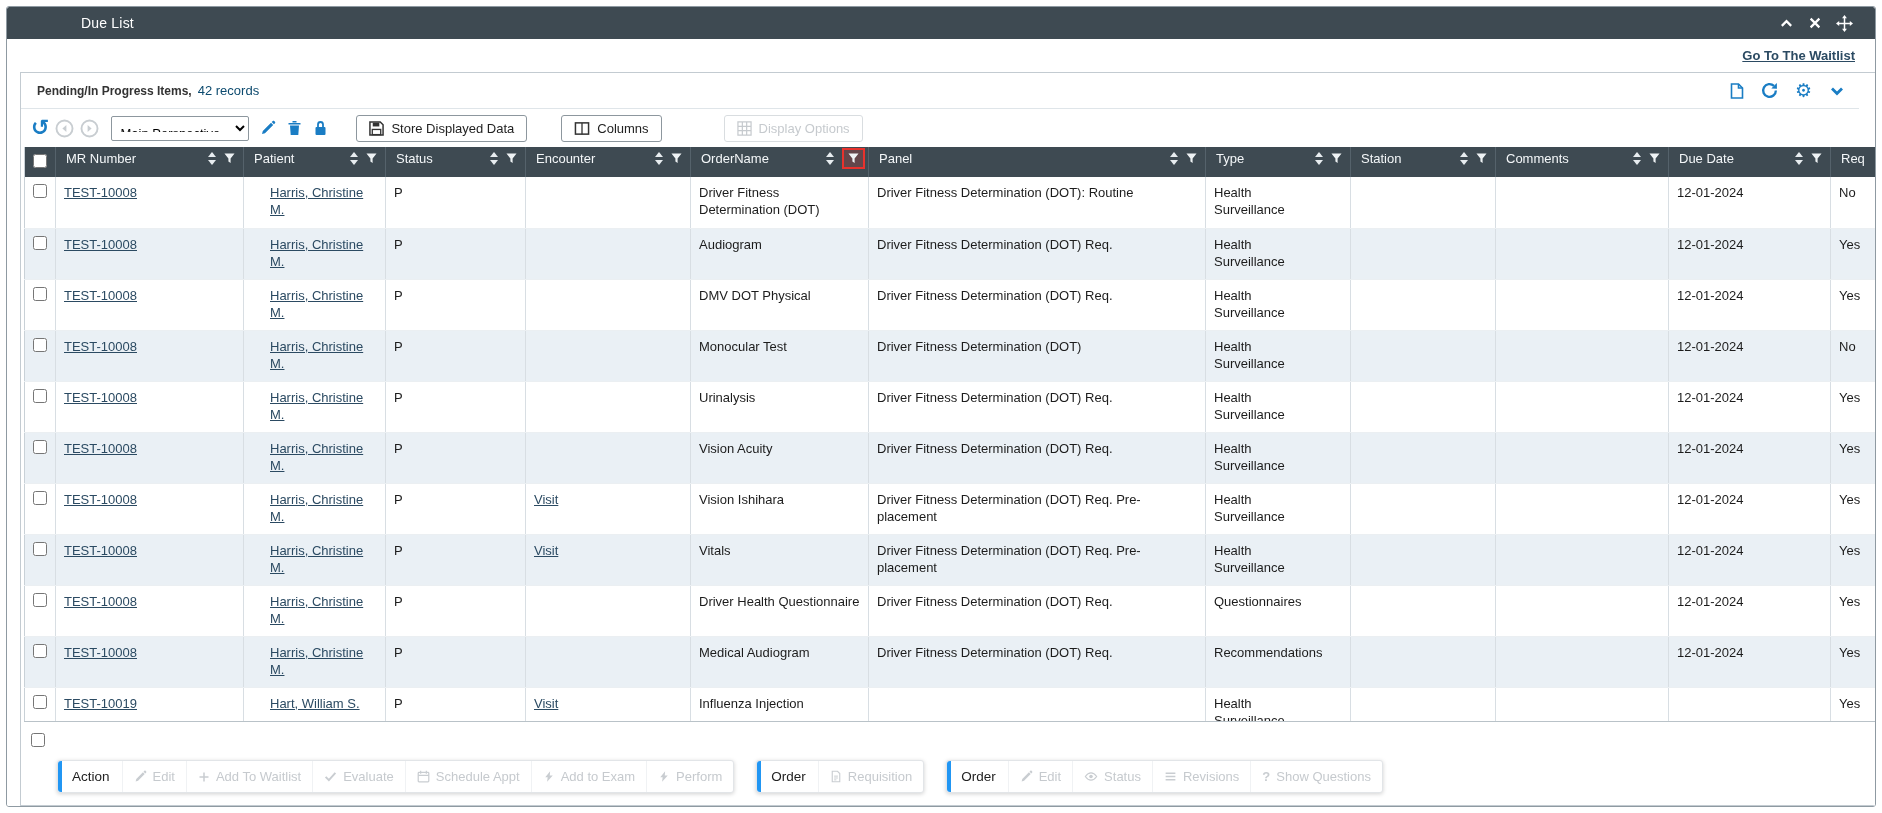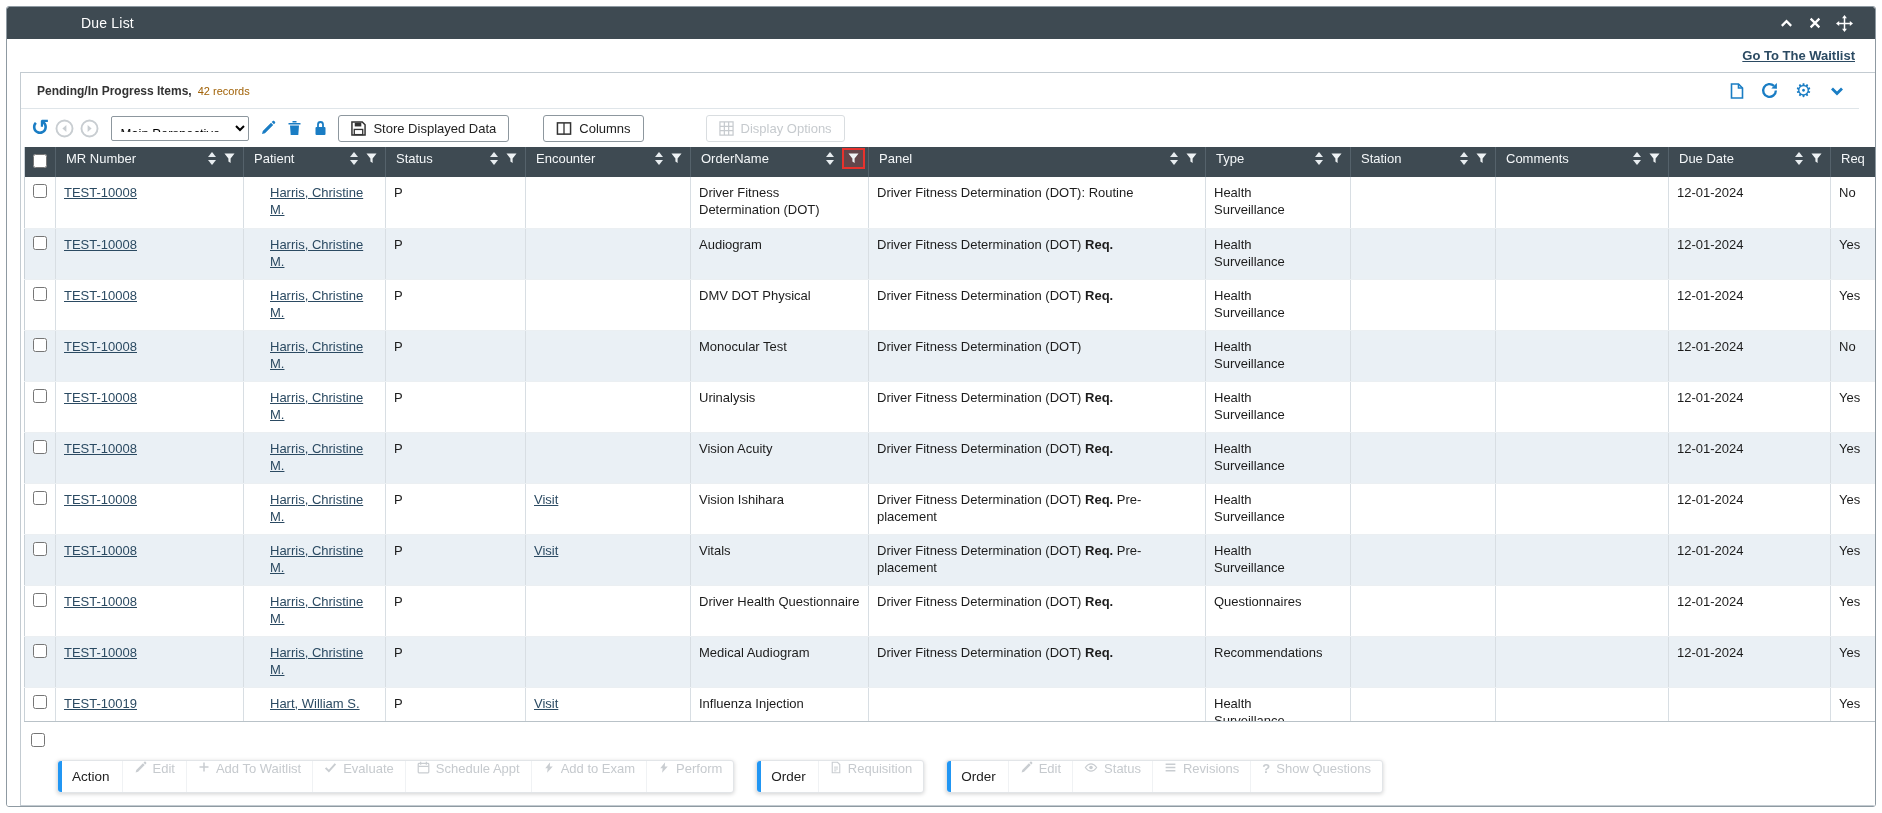--- a/index.html
+++ b/index.html
@@ -21,39 +21,39 @@
 
   
   .waitlist-row { height:33px; display:flex; align-items:center; justify-content:flex-end; padding-right:20px; }
   .waitlist-link { color:#2b4a62; font-size:13px; font-weight:bold; text-decoration:underline; cursor:pointer; }
 
   
   .panel { margin-left:13px; width:1895px; border:1px solid #c3cbd1; background:#fff; }
   .panel-header { width:1838px; height:36px; display:flex; align-items:center;
                   padding:0 14px 0 16px; border-bottom:1px solid #dfe5e9; }
   .panel-title { font-size:12px; font-weight:bold; color:#333; }
-  .panel-count { font-size:11px; color:#a16207; margin-left:6px; }
+  .panel-count { font-size:13px; color:#0c4a6e; margin-left:6px; }
   .hdr-icons { margin-left:auto; display:flex; gap:17px; align-items:center; color:#1a7dc4; }
   .hdr-icons span { display:inline-flex; cursor:pointer; align-items:center; }
   .gear-glyph { font-size:19px; line-height:1; color:#1a7dc4; }
 
   
   .toolbar { height:38px; display:flex; align-items:center; padding:0 10px; }
   .undo-glyph { font-size:22px; font-weight:bold; color:#1a7dc4; line-height:1; cursor:pointer; }
   .navbtn { margin-left:6px; color:#c8cdd1; display:inline-flex; }
   .perspective { margin-left:12px; height:25px; font-size:13px; font-family:"Liberation Sans",sans-serif;
                  border:1px solid #8d979e; border-radius:2px; background:#fff; padding:8px 4px; width:138px; }
   .tool-ic { margin-left:11px; color:#1a7dc4; display:inline-flex; cursor:pointer; }
   .btn { display:inline-flex; align-items:center; gap:7px; height:27px; padding:0 12px; background:#fff;
          border:1px solid #8d979e; border-radius:3px; font-size:13px; color:#222; cursor:pointer;
          font-family:"Liberation Sans",sans-serif; }
   .btn .bic { display:inline-flex; color:#333; }
   .btn.disabled { border-color:#d9dde0; color:#c6cace; cursor:default; }
   .btn.disabled .bic { color:#c6cace; }
-  .ml26 { margin-left:10px; } .ml34 { margin-left:34px; } .ml62 { margin-left:62px; }
+  .ml26 { margin-left:28px; } .ml34 { margin-left:34px; } .ml62 { margin-left:62px; }
 
   
   .table-wrap { height:575px; overflow:hidden; margin-left:3px; border-bottom:1px solid #b9c2c8; }
   table { border-collapse:collapse; table-layout:fixed; width:1906px; font-size:13px;
           border-left:1px solid #c9d1d7; }
   thead th { background:#3e4a52; color:#f4f7f9; height:30px; font-weight:normal; font-size:13px;
              text-align:left; padding:0 8px 8px 10px; border-right:1px solid #55626b; cursor:pointer; }
   th.c-check, td.c-check { text-align:center; padding:0; }
   td.c-check { padding-top:7px; }
   .hcell { display:flex; align-items:center; justify-content:space-between; gap:4px; }
@@ -66,31 +66,31 @@
   .red-box { border:2px solid #e8322d; background:rgba(232,60,50,.22); padding:3px 4px; margin:-4px -5px -4px 0; }
 
   tbody td { height:51px; vertical-align:top; padding:7px 8px 4px; line-height:17px;
              border-right:1px solid #d8dee3; border-bottom:1px solid #ebeff2; color:#1c1c1c; }
   tr.alt td { background:#eaf0f5; }
   tbody a { color:#2b4a62; text-decoration:underline; cursor:pointer; }
   .wrap-p { display:inline-block; max-width:110px;margin-left:18px; }
   .wrap-o { max-width:162px; }
   .wrap-t { max-width:108px; }
   .pw { display:inline-block; max-width:300px; }
-  .pw b { font-weight:bold; }
+  .pw b { font-weight:normal; }
 
   
   .below-table { height:36px; display:flex; align-items:center; padding-left:10px; }
 
   .action-bar { display:flex; gap:22px; padding:2px 0 12px 36px; align-items:center; }
   .action-card { display:inline-flex; align-items:stretch; height:33px; background:#fff;
                  border:1px solid #e2e5e8; border-radius:3px; box-shadow:0 1px 4px rgba(0,0,0,.18); }
   .accent { width:4px; background:#2196f3; border-radius:3px 0 0 3px; }
   .group-label { font-size:13.5px; color:#222; padding:0 12px 0 10px; display:flex; align-items:center; }
-  .abtn { display:inline-flex; align-items:flex-start; gap:6px; font-size:13px; color:#c6cace;
+  .abtn { display:inline-flex; align-items:center; gap:6px; font-size:13px; color:#c6cace;
           padding:0 11px; border:none; background:transparent; border-left:1px solid #f0f2f4;
           font-family:"Liberation Sans",sans-serif; }
   .abtn .aicon { display:inline-flex; color:#c9cdd1; }
   .q { font-weight:bold; font-size:13px; }
   input[type=checkbox] { width:14px; height:14px; cursor:pointer; }
 </style>
 </head>
 <body>
 
 <div class="window">

